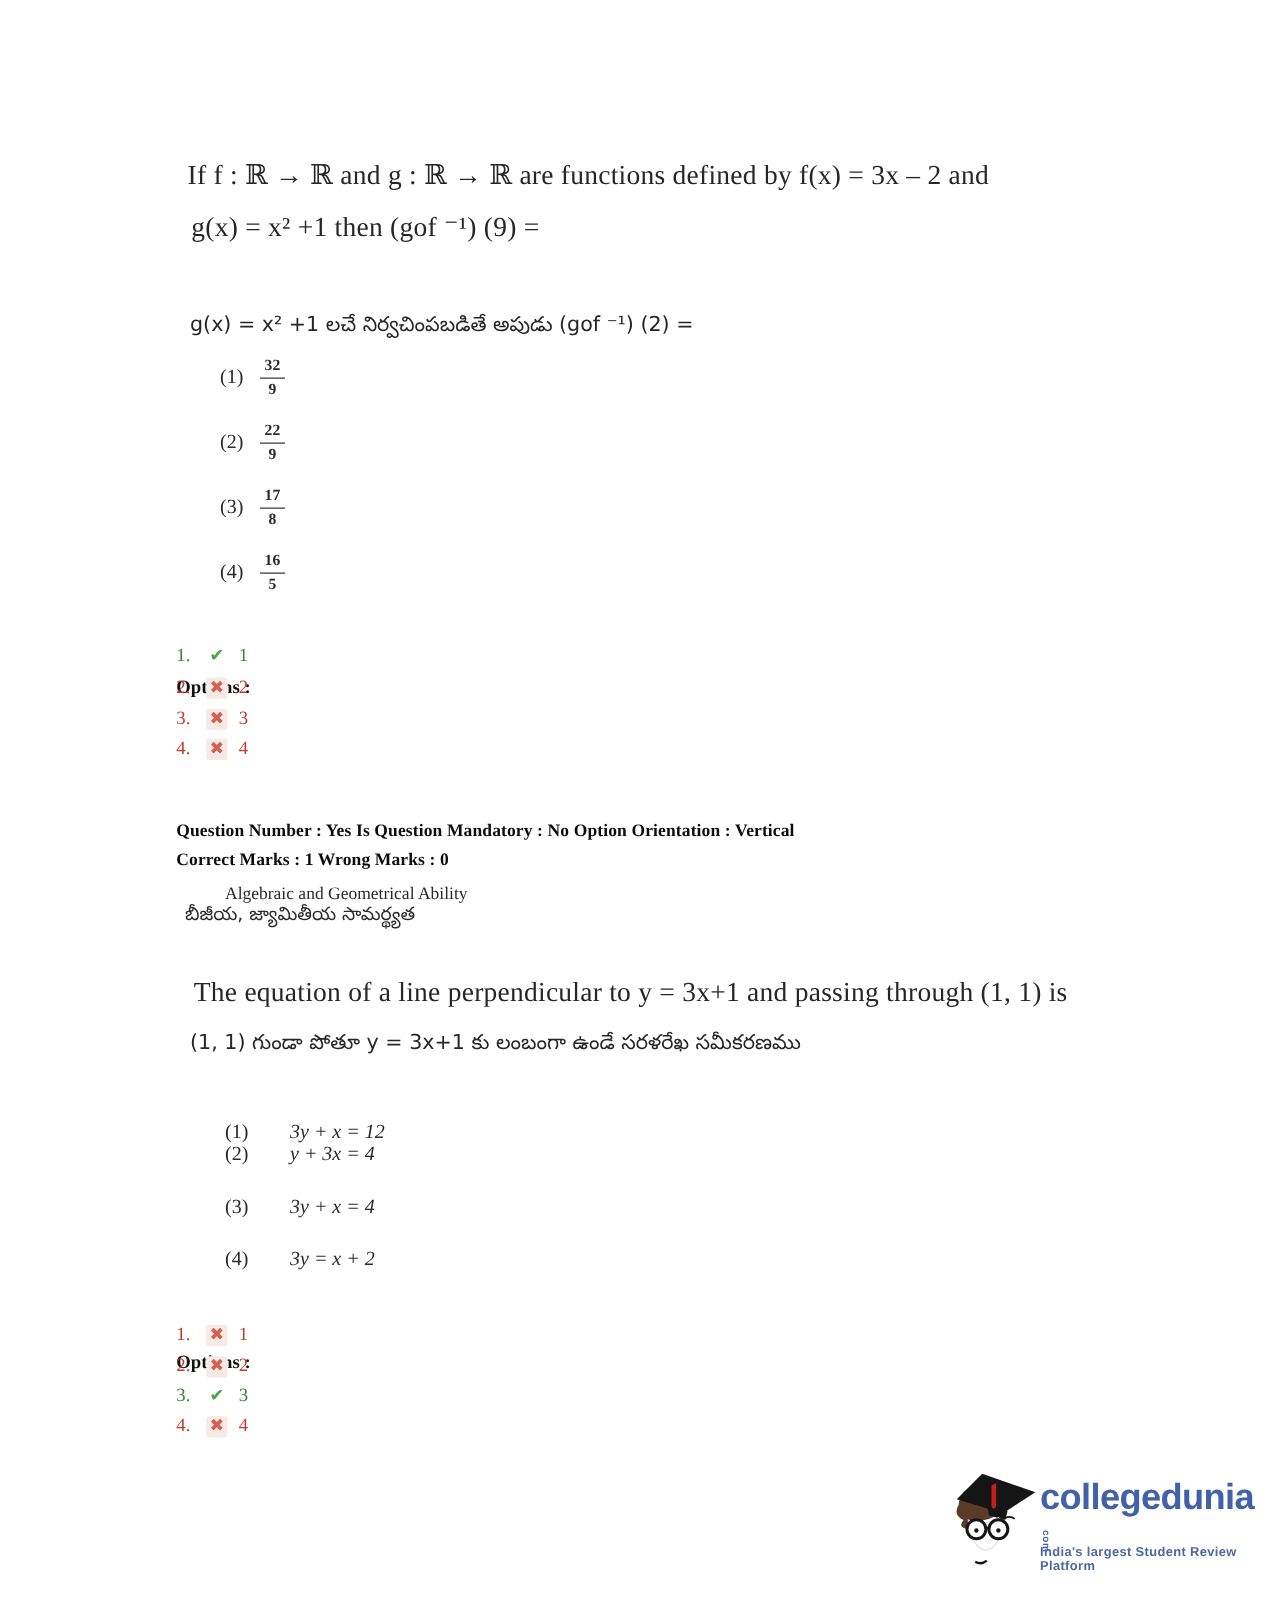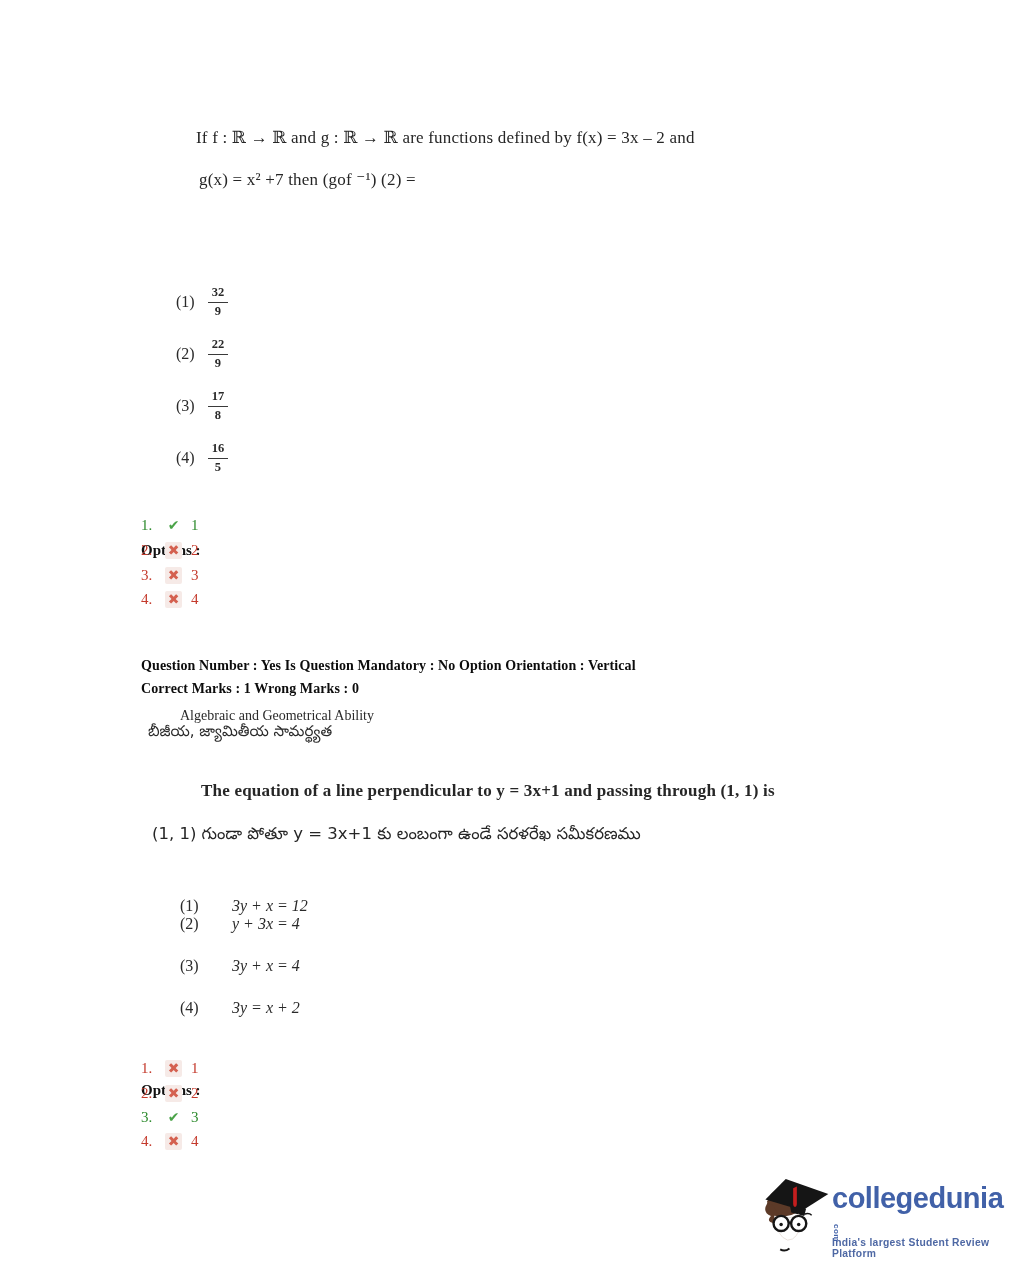--- a/index.html
+++ b/index.html
@@ -8,21 +8,21 @@
     position:relative;
     width:1025px; height:1284px;
     background:#ffffff;
     overflow:hidden;
     font-family:"Liberation Serif","DejaVu Serif",serif;
     color:#1f1f1f;
   }
   .abs { position:absolute; white-space:nowrap; }
 
   
-  .qtext   { font-size:17px; color:#262626; letter-spacing:.2px;margin-left:46px; }
+  .qtext   { font-size:22px; color:#262626; letter-spacing:.2px; }
   .qtext-te{ font-size:16.5px; color:#262626; font-family:"DejaVu Sans","Liberation Serif",serif; }
 
   
   .opt-row { display:flex; align-items:center; }
   .opt-label { font-size:16px; color:#2a2a2a; margin-right:13px; }
   .frac { display:inline-block; text-align:center; font-weight:700;
           font-size:12.5px; color:#2a2a2a; line-height:1.25;
           font-family:"Liberation Serif","DejaVu Serif",serif; }
   .frac .num { display:block; border-bottom:1.4px solid #3a3a3a; padding:0 4px 1px; }
   .frac .den { display:block; padding-top:1px; }
@@ -63,21 +63,22 @@
                   font-family:"Liberation Sans","DejaVu Sans",sans-serif; }
   .tagline { font-family:"Liberation Sans","DejaVu Sans",sans-serif; font-weight:700;
              font-size:10.3px; color:#4e68a4; margin-top:6px; letter-spacing:.3px; }
 </style>
 </head>
 <body>
 
 <div class="page">
 
   <div class="abs qtext" style="left:150px; top:127px;">If  f : ℝ  →  ℝ and  g :  ℝ  →  ℝ are functions defined by f(x) = 3x – 2 and</div>
-  <div class="abs qtext" style="left:153px; top:169px;">g(x) = x² +7    then (gof ⁻¹) (2) =</div>
+  <div class="abs qtext" style="left:153px; top:169px;">g(x) = x² +1    then (gof ⁻¹) (9) =</div>
+  <div class="abs qtext-te" style="left:152px; top:250px;">g(x) = x² +1 లచే  నిర్వచింపబడితే అపుడు (gof ⁻¹) (2) =</div>
 
   <div class="abs opt-row" style="left:176px; top:285px;">
     <span class="opt-label">(1)</span>
     <span class="frac">
       <span class="num">32</span>
       <span class="den">9</span>
     </span>
   </div>
   <div class="abs opt-row" style="left:176px; top:337px;">
     <span class="opt-label">(2)</span>
@@ -122,21 +123,21 @@
     <span class="icon">✖</span>
     <span class="val">4</span>
   </div>
 
   <div class="abs meta" style="left:141px; top:658px;">Question Number : Yes Is Question Mandatory : No Option Orientation : Vertical</div>
   <div class="abs meta" style="left:141px; top:681px;">Correct Marks : 1 Wrong Marks : 0</div>
 
   <div class="abs sec-en" style="left:180px; top:708px;">Algebraic and Geometrical Ability</div>
   <div class="abs sec-te" style="left:148px; top:722px;">బీజీయ, జ్యామితీయ సామర్థ్యత</div>
 
-  <div class="abs qtext" style="left:155px; top:781px;font-weight:bold;">The equation of a line perpendicular to  y = 3x+1 and passing through (1, 1) is</div>
+  <div class="abs qtext" style="left:155px; top:781px;">The equation of a line perpendicular to  y = 3x+1 and passing through (1, 1) is</div>
   <div class="abs qtext-te" style="left:152px; top:824px;">(1, 1) గుండా పోతూ  y = 3x+1  కు లంబంగా ఉండే సరళరేఖ సమీకరణము</div>
 
   <div class="abs" style="left:180px; top:873px;margin-top:24px;">
     <span class="eq-label">(1)</span>
     <span class="eq-text">3y + x = 12</span>
   </div>
   <div class="abs" style="left:180px; top:915px;">
     <span class="eq-label">(2)</span>
     <span class="eq-text">y + 3x = 4</span>
   </div>

